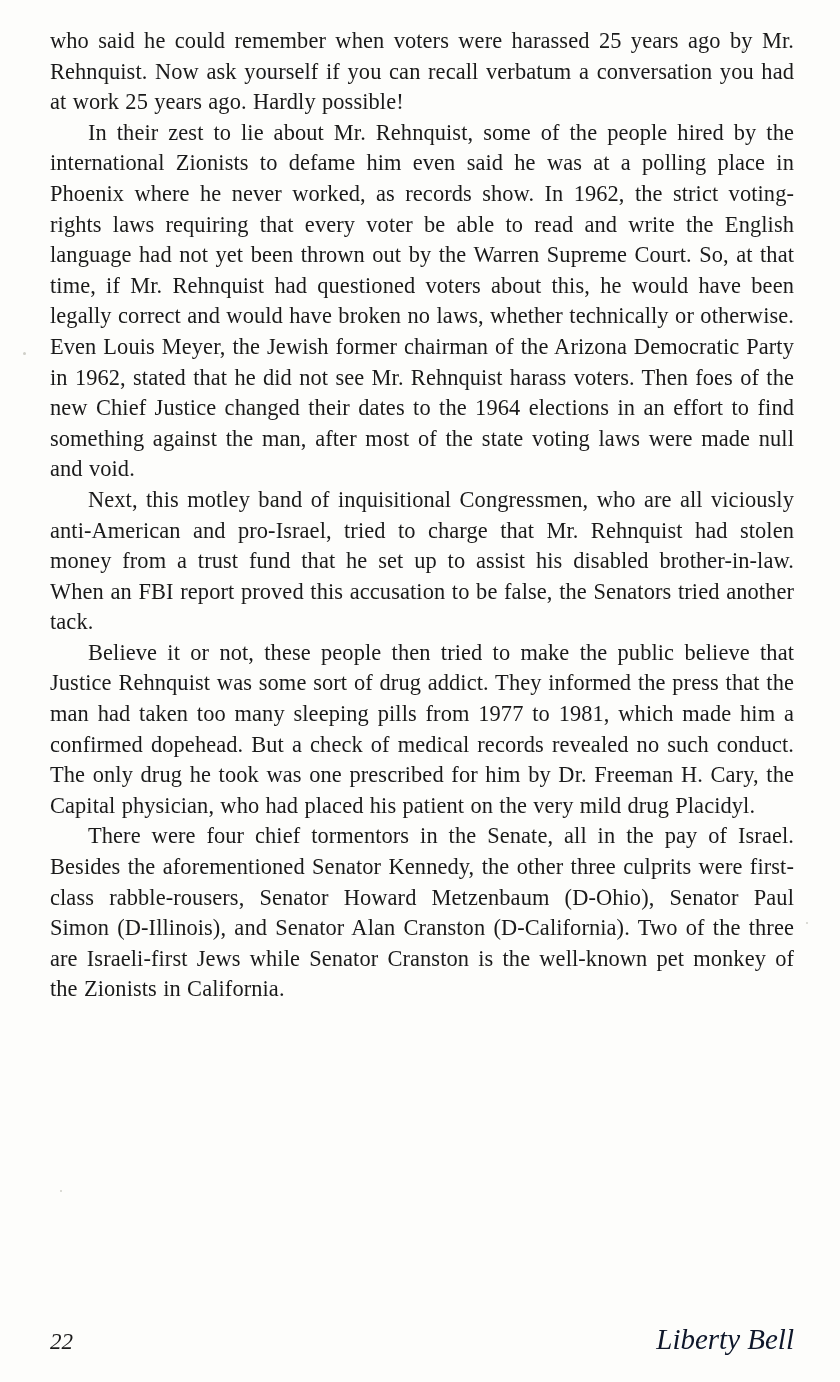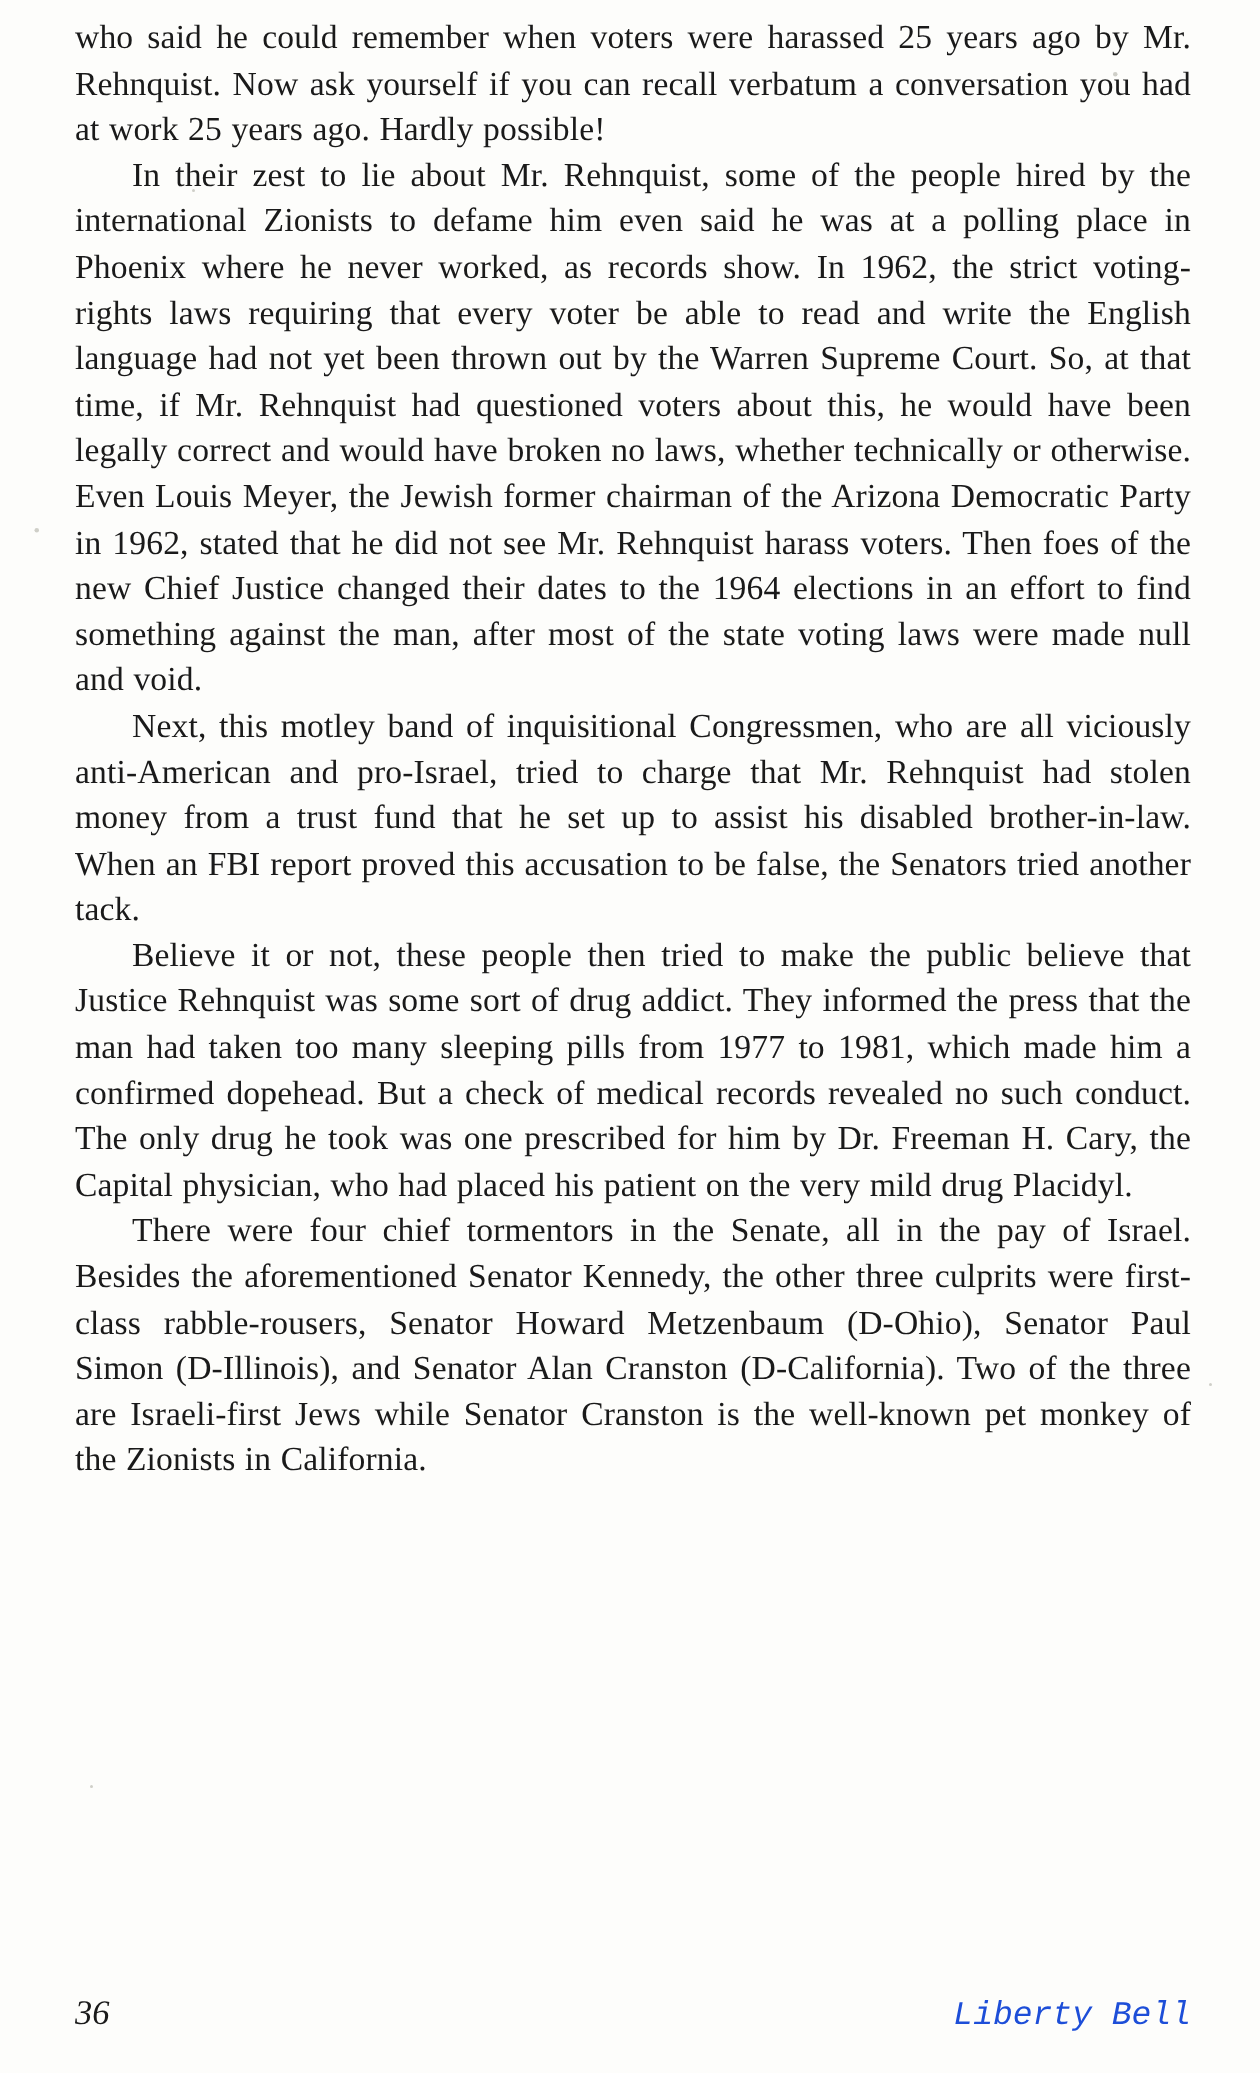--- a/index.html
+++ b/index.html
@@ -13,21 +13,21 @@
     font-family: "Liberation Serif", serif;
     color: #111111;
     position: relative;
     overflow: hidden;
   }
   .page {
     position: relative;
     width: 840px;
     height: 1382px;
     box-sizing: border-box;
-    padding: 10px 46px 0 50px;
+    padding: 26px 46px 0 50px;
     background: #fdfdfb;
   }
   .body-text {
     font-size: 22.4px;
     line-height: 30.6px;
     text-align: justify;
     text-justify: inter-word;
     letter-spacing: 0.1px;
     word-spacing: 0.6px;
     color: #1a1a1a;
@@ -49,24 +49,24 @@
     justify-content: space-between;
     font-size: 22px;
   }
   .folio {
     font-family: "Liberation Serif", serif;
     font-style: italic;
     font-size: 23px;
     color: #1a1a1a;
   }
   .running-title {
-    font-family: Liberation Mono, monospace;
+    font-family: Liberation Serif, serif;
     font-style: italic;
-    font-size: 22px;
-    color: #1d4ed8;
+    font-size: 29px;
+    color: #0f172a;
   }
   
   .speck {
     position: absolute;
     background: #cfcfc8;
     border-radius: 50%;
     pointer-events: none;
   }
 </style>
 </head>
@@ -76,21 +76,21 @@
 
   <div class="body-text">
     <p class="no-indent">who said he could remember when voters were harassed 25 years ago by Mr. Rehnquist. Now ask yourself if you can recall verbatum a conversation you had at work 25 years ago. Hardly possible!</p>
     <p>In their zest to lie about Mr. Rehnquist, some of the people hired by the international Zionists to defame him even said he was at a polling place in Phoenix where he never worked, as records show.  In 1962, the strict voting-rights laws requiring that every voter be able to read and write the English language had not yet been thrown out by the Warren Supreme Court. So, at that time, if Mr. Rehnquist had questioned voters about this, he would have been legally correct and would have broken no laws, whether technically or otherwise.  Even Louis Meyer, the Jewish former chairman of the Arizona Democratic Party in 1962, stated that he did not see Mr. Rehnquist harass voters. Then foes of the new Chief Justice changed their dates to the 1964 elections in an effort to find something against the man, after most of the state voting laws were made null and void.</p>
     <p>Next, this motley band of inquisitional Congressmen, who are all viciously anti-American and pro-Israel, tried to charge that Mr. Rehnquist had stolen money from a trust fund that he set up to assist his disabled brother-in-law. When an FBI report proved this accusation to be false, the Senators tried another tack.</p>
     <p>Believe it or not, these people then tried to make the public believe that Justice Rehnquist was some sort of drug addict. They informed the press that the man had taken too many sleeping pills from 1977 to 1981, which made him a confirmed dopehead. But a check of medical records revealed no such conduct.  The only drug he took was one prescribed for him by Dr. Freeman H. Cary, the Capital physician, who had placed his patient on the very mild drug Placidyl.</p>
     <p>There were four chief tormentors in the Senate, all in the pay of Israel.  Besides the aforementioned Senator Kennedy, the other three culprits were first-class rabble-rousers, Senator Howard Metzenbaum (D-Ohio), Senator Paul Simon (D-Illinois), and Senator Alan Cranston (D-California).  Two of the three are Israeli-first Jews while Senator Cranston is the well-known pet monkey of the Zionists in California.</p>
   </div>
 
   <div class="footer">
-    <span class="folio">36</span>
+    <span class="folio">22</span>
     <span class="running-title">Liberty Bell</span>
   </div>
 
   <span class="speck" style="left:742px; top:48px; width:3px; height:3px;"></span>
   <span class="speck" style="left:128px; top:126px; width:2px; height:2px;"></span>
   <span class="speck" style="left:23px; top:352px; width:3px; height:3px;"></span>
   <span class="speck" style="left:806px; top:922px; width:2px; height:2px;"></span>
   <span class="speck" style="left:60px; top:1190px; width:2px; height:2px;"></span>
 </div>
 

